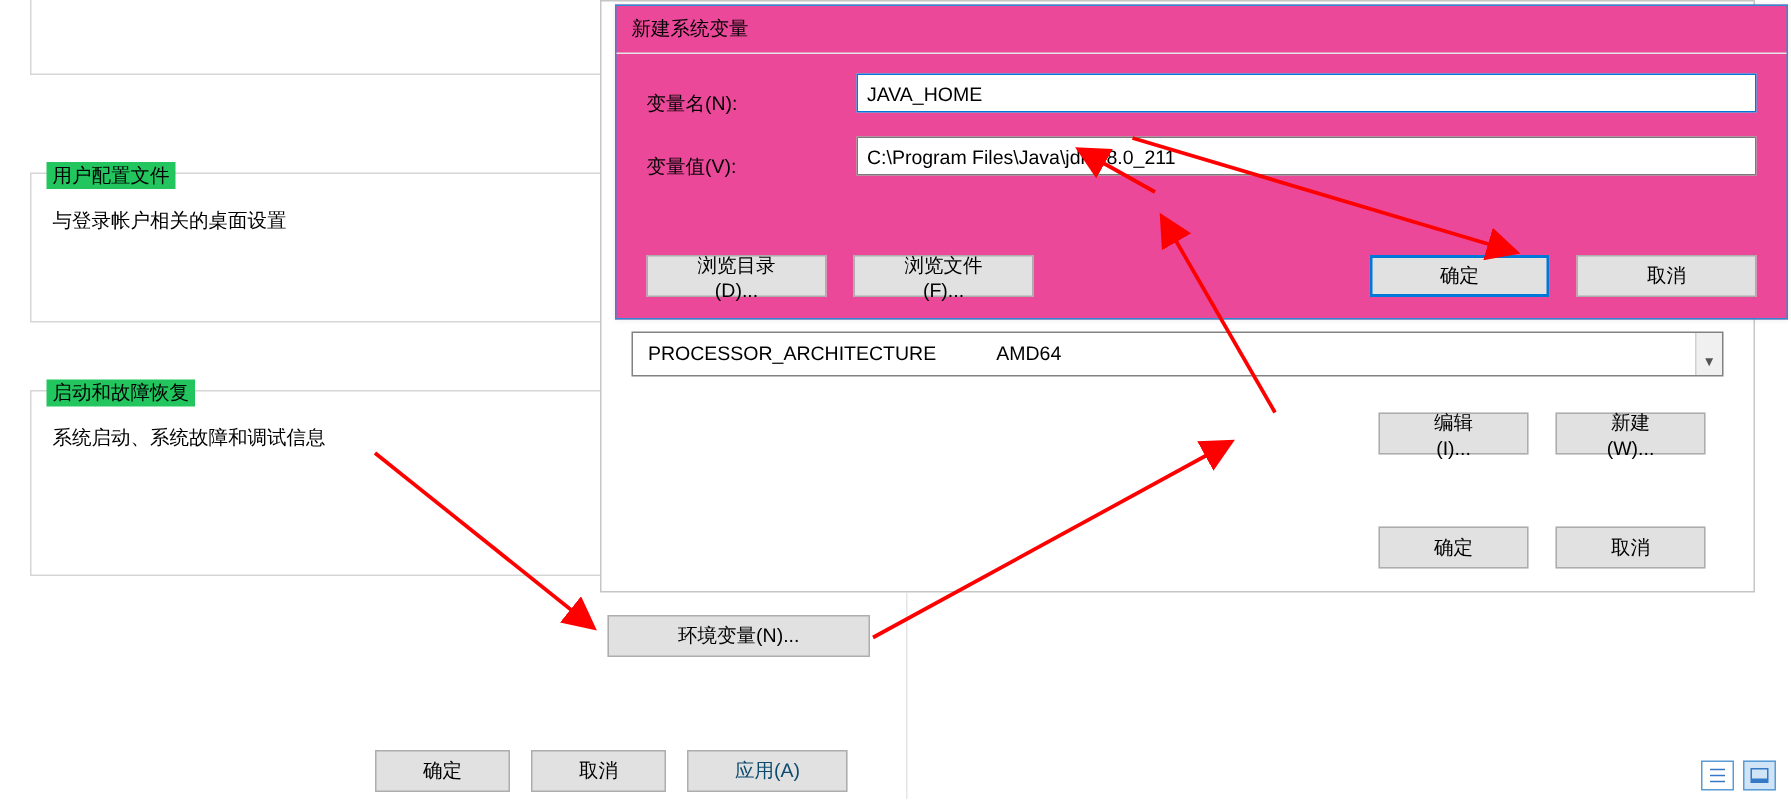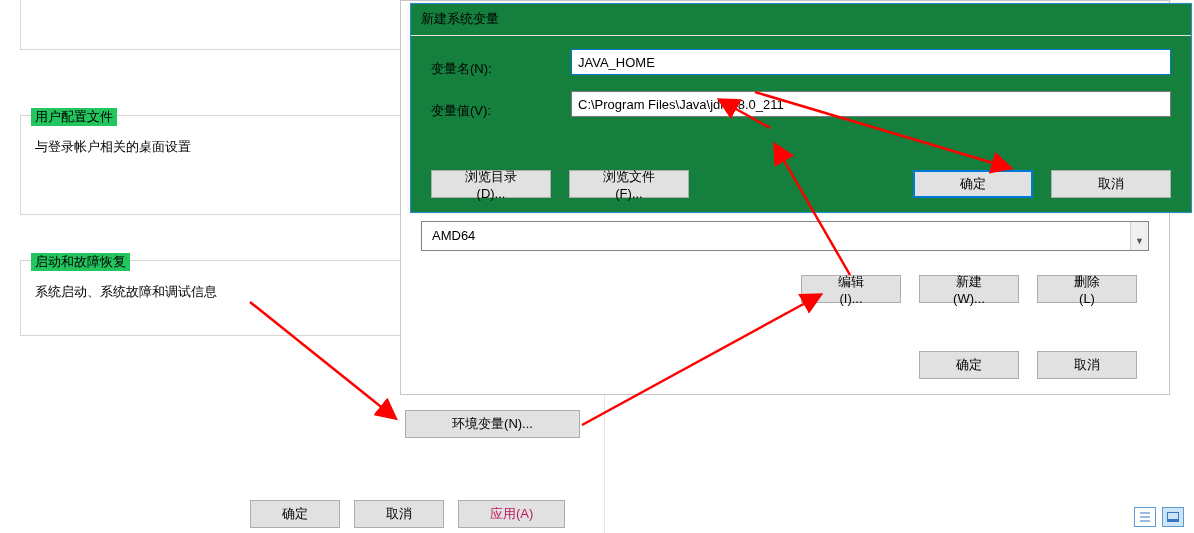--- a/index.html
+++ b/index.html
@@ -39,36 +39,36 @@
     font-size: 13px;
   }
   .group-text {
     position: relative;
     top: -6px;
     font-size: 13px;
     color: #000;
   }
   .group.perf  { top: -30px; height: 80px; }
   .group.user  { top: 115px; height: 100px; }
-  .group.boot  { top: 260px; height: 76px; }
+  .group.boot  { top: 260px; height: 124px; }
 
   .btn {
     display: inline-flex;
     align-items: center;
     justify-content: center;
     height: 28px;
     min-width: 88px;
     padding: 0 31px;
     background: #e1e1e1;
     border: 1px solid #adadad;
     font-size: 13px;
     font-family: inherit;
     cursor: pointer;
   }
-  .btn:disabled { color: #be185d; }
+  .btn:disabled { color: #0c4a6e; }
   .btn.highlight { border: 2px solid #0078d7; background: #e1e1e1; }
 
   .env-btn {
     position: absolute;
     left: 405px;
     top: 410px;
     width: 175px;
   }
   .bottom-row {
     position: absolute;
@@ -116,21 +116,21 @@
     display: flex;
     gap: 18px;
   }
   .env-ok-row .btn { width: 100px; }
 
   
   .new-var-dialog {
     position: absolute;
     left: 410px; top: 3px;
     width: 782px; height: 210px;
-    background: #15803d;
+    background: #ec4899;
     border: 1px solid #2a8dd4;
     box-shadow: 0 0 4px rgba(0,0,0,.08);
   }
   .dlg-title {
     height: 32px;
     padding: 6px 10px;
     font-size: 13px;
     border-bottom: 1px solid #e5e5e5;
   }
   .form-row {
@@ -205,31 +205,31 @@
   <div class="bottom-row">
     <button class="btn">确定</button>
     <button class="btn">取消</button>
     <button class="btn" disabled="">应用(A)</button>
   </div>
 </div>
 
 <div class="env-dialog">
   <div class="env-list">
     <div class="env-list-row">
+      <span>PROCESSOR_ARCHITECTURE</span>
       <span>AMD64</span>
     </div>
     <div class="env-scroll">
       <div class="arrow down">▼</div>
     </div>
   </div>
 
   <div class="env-btn-row">
     <button class="btn">编辑(I)...</button>
     <button class="btn">新建(W)...</button>
-    <button class="btn">删除(L)</button>
   </div>
 
   <div class="env-ok-row">
     <button class="btn">确定</button>
     <button class="btn">取消</button>
   </div>
 </div>
 
 <div class="new-var-dialog">
   <div class="dlg-title">新建系统变量</div>

